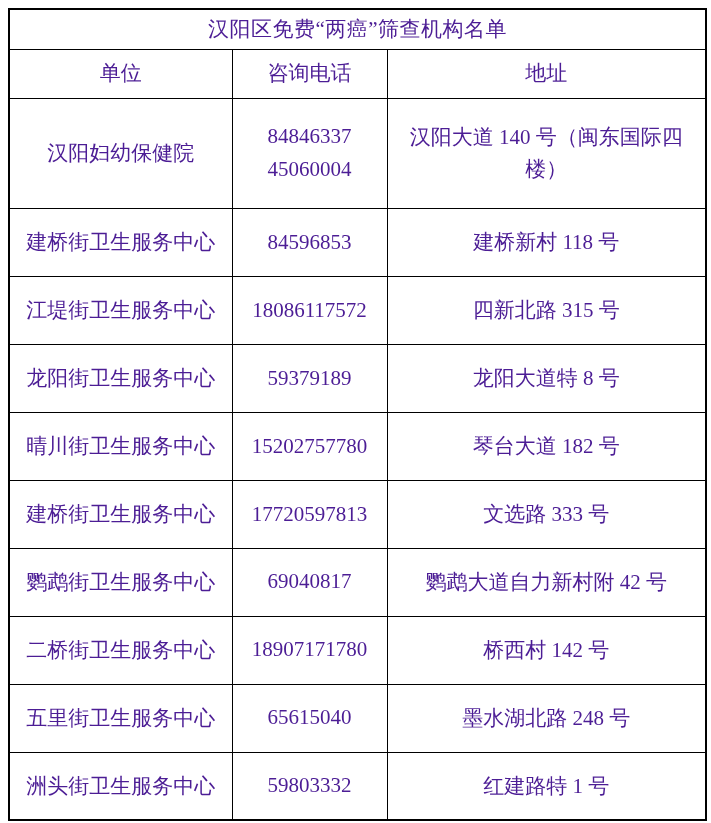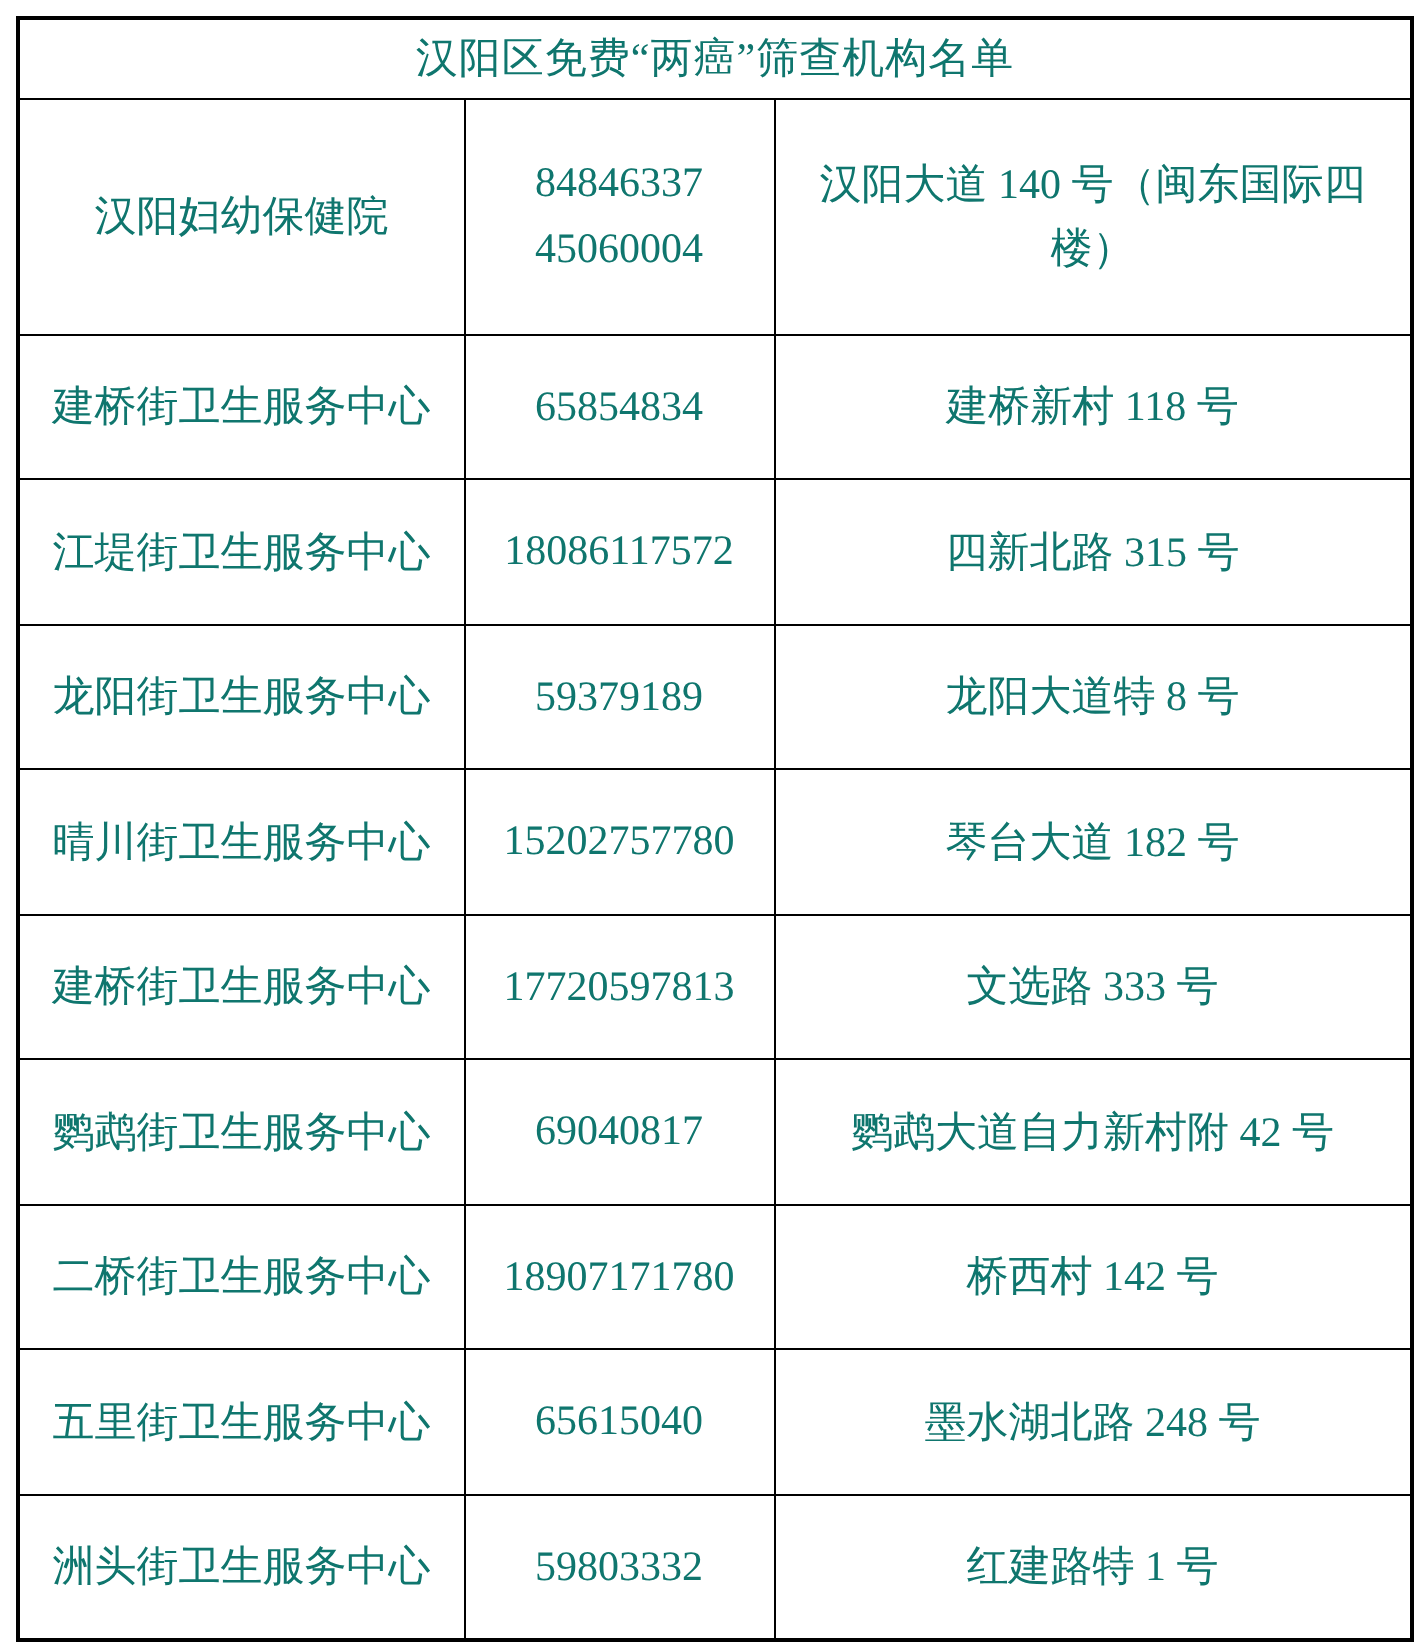--- a/index.html
+++ b/index.html
@@ -7,21 +7,21 @@
     padding: 0;
     background: #ffffff;
   }
   .page {
     width: 711px;
     height: 823px;
     box-sizing: border-box;
     padding: 8px;
     background: #ffffff;
     font-family: "Liberation Serif", "DejaVu Serif", serif;
-    color: #0f766e;
+    color: #4c1d95;
   }
   table.screening {
     width: 697px;
     height: 813px;
     table-layout: fixed;
     border-collapse: collapse;
     border: 2px solid #000000;
     background: #ffffff;
   }
   table.screening td,
@@ -55,35 +55,40 @@
   <table class="screening">
     <colgroup>
       <col class="c-unit">
       <col class="c-phone">
       <col class="c-address">
     </colgroup>
     <thead>
       <tr class="title-row">
         <td colspan="3">汉阳区免费“两癌”筛查机构名单</td>
       </tr>
+      <tr class="header-row">
+        <th>单位</th>
+        <th>咨询电话</th>
+        <th>地址</th>
+      </tr>
     </thead>
     <tbody>
   <tr class="first-data-row">
     <td class="unit">汉阳妇幼保健院</td>
     <td class="phone">
             <div>84846337</div>
             <div>45060004</div>
           </td>
     <td class="address">汉阳大道 140 号（闽东国际四楼）</td>
   </tr>
 
   <tr>
     <td class="unit">建桥街卫生服务中心</td>
     <td class="phone">
-            <div>65854834</div>
+            <div>84596853</div>
           </td>
     <td class="address">建桥新村 118 号</td>
   </tr>
 
   <tr>
     <td class="unit">江堤街卫生服务中心</td>
     <td class="phone">
             <div>18086117572</div>
           </td>
     <td class="address">四新北路 315 号</td>

